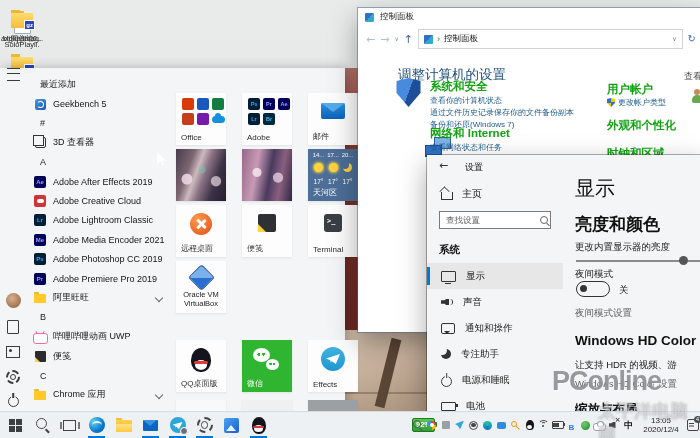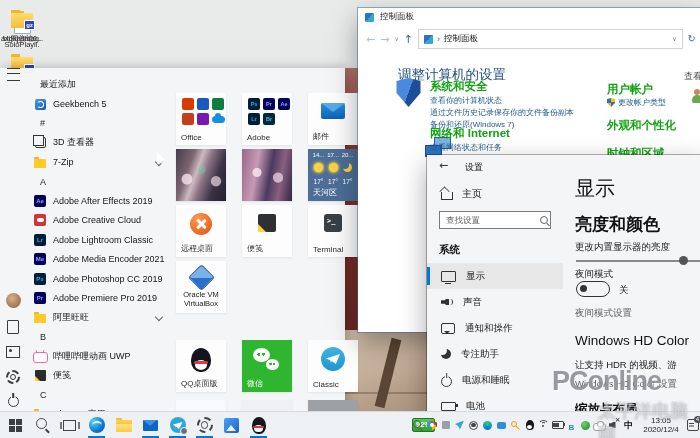--- a/index.html
+++ b/index.html
@@ -218,21 +218,21 @@
   #stmain{position:absolute;left:148px;top:0;width:129px;height:100%}
   .st-h1{position:absolute;left:0;top:20px;font-size:20px;font-weight:300;color:#111;white-space:nowrap}
   .st-h2{position:absolute;left:0;top:58px;font-size:17px;font-weight:bold;color:#111;white-space:nowrap}
   .st-t{position:absolute;font-size:9.5px;color:#1b1b1b;white-space:nowrap}
   .st-link{color:#5f5f5f}
   .st-slider{position:absolute;left:1px;top:101px;width:124px;height:10px}
   .st-slider .track{position:absolute;left:0;right:0;top:4px;height:2px;background:#8a8a8a}
   .st-slider .knob{position:absolute;left:103px;top:0;width:9px;height:9px;border-radius:50%;background:#555}
   .tg{position:absolute;left:1px;top:126px;width:32px;height:14px;border:1.4px solid #333;border-radius:9px}
   .tg::before{content:"";position:absolute;left:3px;top:2.6px;width:7px;height:7px;border-radius:50%;background:#333}
-  .st-h3{position:absolute;left:0;top:178px;font-size:13.5px;font-weight:400;color:#111;white-space:nowrap}
+  .st-h3{position:absolute;left:0;top:178px;font-size:13.5px;font-weight:700;color:#111;white-space:nowrap}
   .st-h4{position:absolute;left:0;top:246px;font-size:12.5px;font-weight:bold;color:#111;white-space:nowrap}
 
   
   #taskbar{position:absolute;left:0;bottom:0;width:700px;height:26px;background:#eef1f3;border-top:1px solid #d8dbde;z-index:20}
   #tbapps{position:absolute;left:2px;top:0;height:26px;display:flex}
   .tb-slot{position:relative;width:27px;height:26px;display:flex;align-items:center;justify-content:center}
   .tb-slot[data-running="true"]::after{content:"";position:absolute;left:5px;right:5px;bottom:0;height:2px;background:#0078d7}
   .tbadge{display:none;position:absolute;right:3px;bottom:3px;width:6px;height:6px;border-radius:50%;background:#6a6f75;border:1px solid #fff;z-index:2}
   .tb-slot[data-badge="true"] .tbadge{display:block}
   [data-icon="tb-start"]{width:6px;height:6px;background:#3c4043;box-shadow:7px 0 #3c4043,0 7px #3c4043,7px 7px #3c4043;margin:-7px 7px 0 0}
@@ -389,27 +389,20 @@
       <span class="sm-label">#</span>
 
     </div>
       <div class="sm-row" data-type="app">
       <span class="sm-ic">
           <span class="ic sq" data-icon="cube"></span>
         </span>
       <span class="sm-label">3D 查看器</span>
 
     </div>
-      <div class="sm-row" data-type="folder">
-      <span class="sm-ic">
-          <span class="ic sq" data-icon="folder"></span>
-        </span>
-      <span class="sm-label">7-Zip</span>
-      <span class="chev"></span>
-    </div>
       <div class="sm-row" data-type="header">
 
       <span class="sm-label">A</span>
 
     </div>
       <div class="sm-row" data-type="app">
       <span class="sm-ic">
           <span class="ic sq" data-icon="ae"></span>
         </span>
       <span class="sm-label">Adobe After Effects 2019</span>
@@ -566,21 +559,21 @@
     </div>
     <div class="tile wechat-tile">
       <span class="ic" data-icon="wechat">
           <i class="wb1"></i>
           <i class="wb2"></i>
         </span>
       <span class="tl tl-w">微信</span>
     </div>
     <div class="tile">
       <span class="ic" data-icon="tgtile"></span>
-      <span class="tl">Classic</span>
+      <span class="tl">Effects</span>
     </div>
   </div>
 
   <div id="tg3" class="tgrid">
     <div class="tile pt1"></div>
     <div class="tile pt2"></div>
     <div class="tile pt3"></div>
   </div>
 </div>
 

